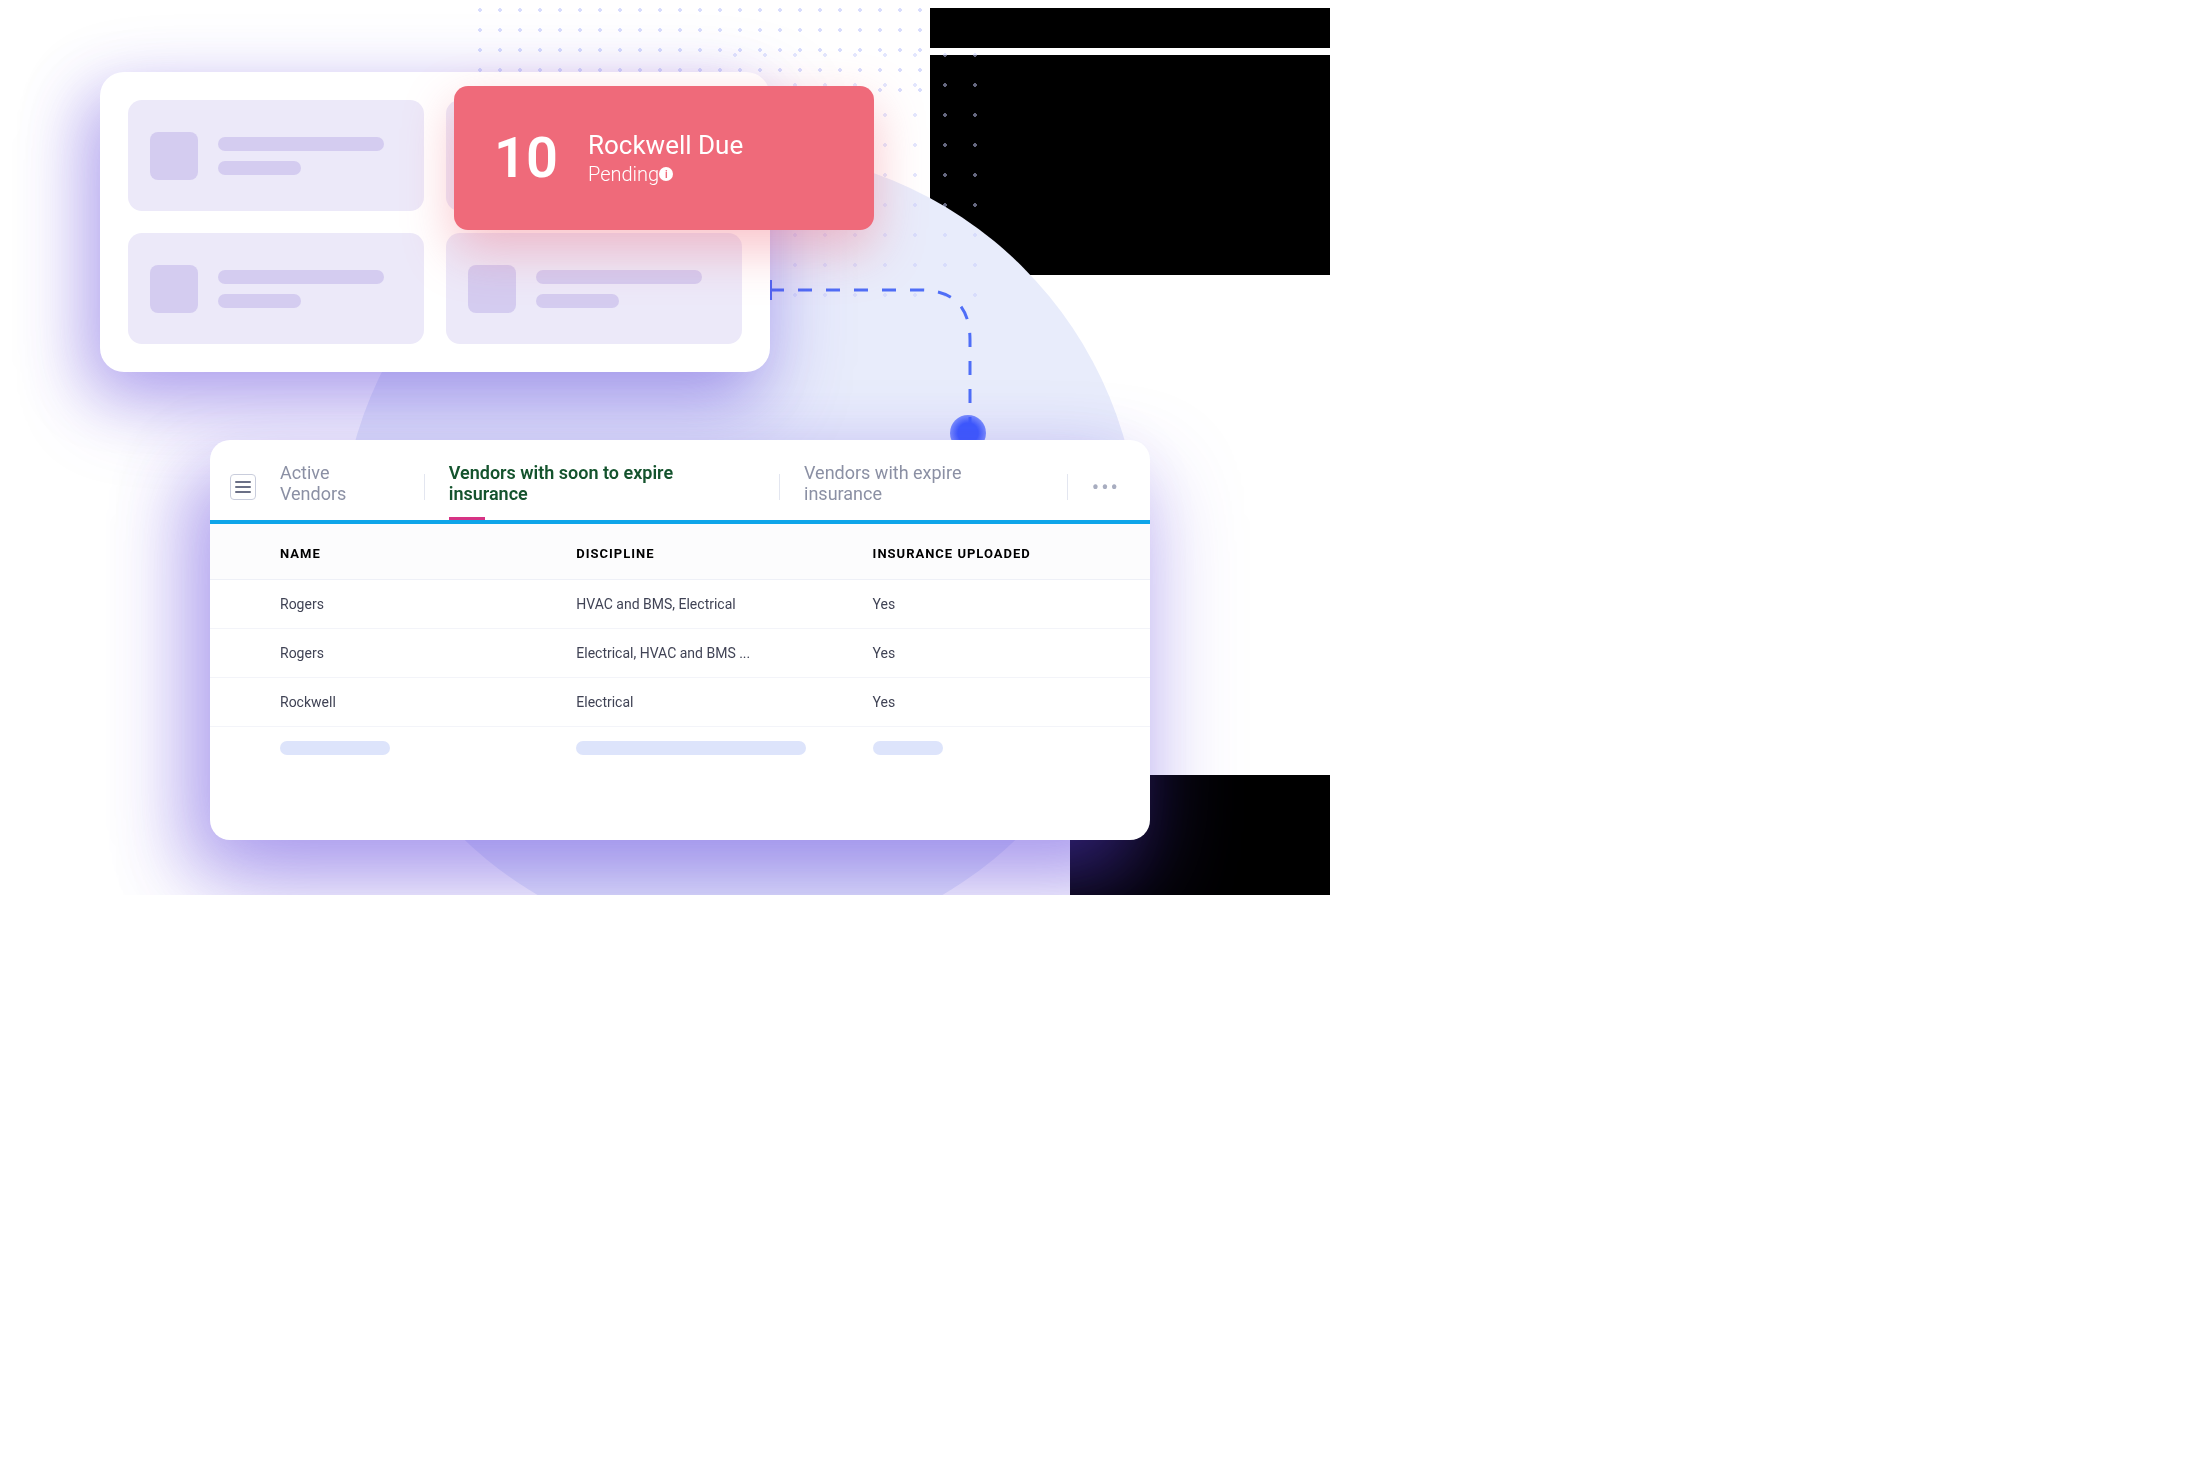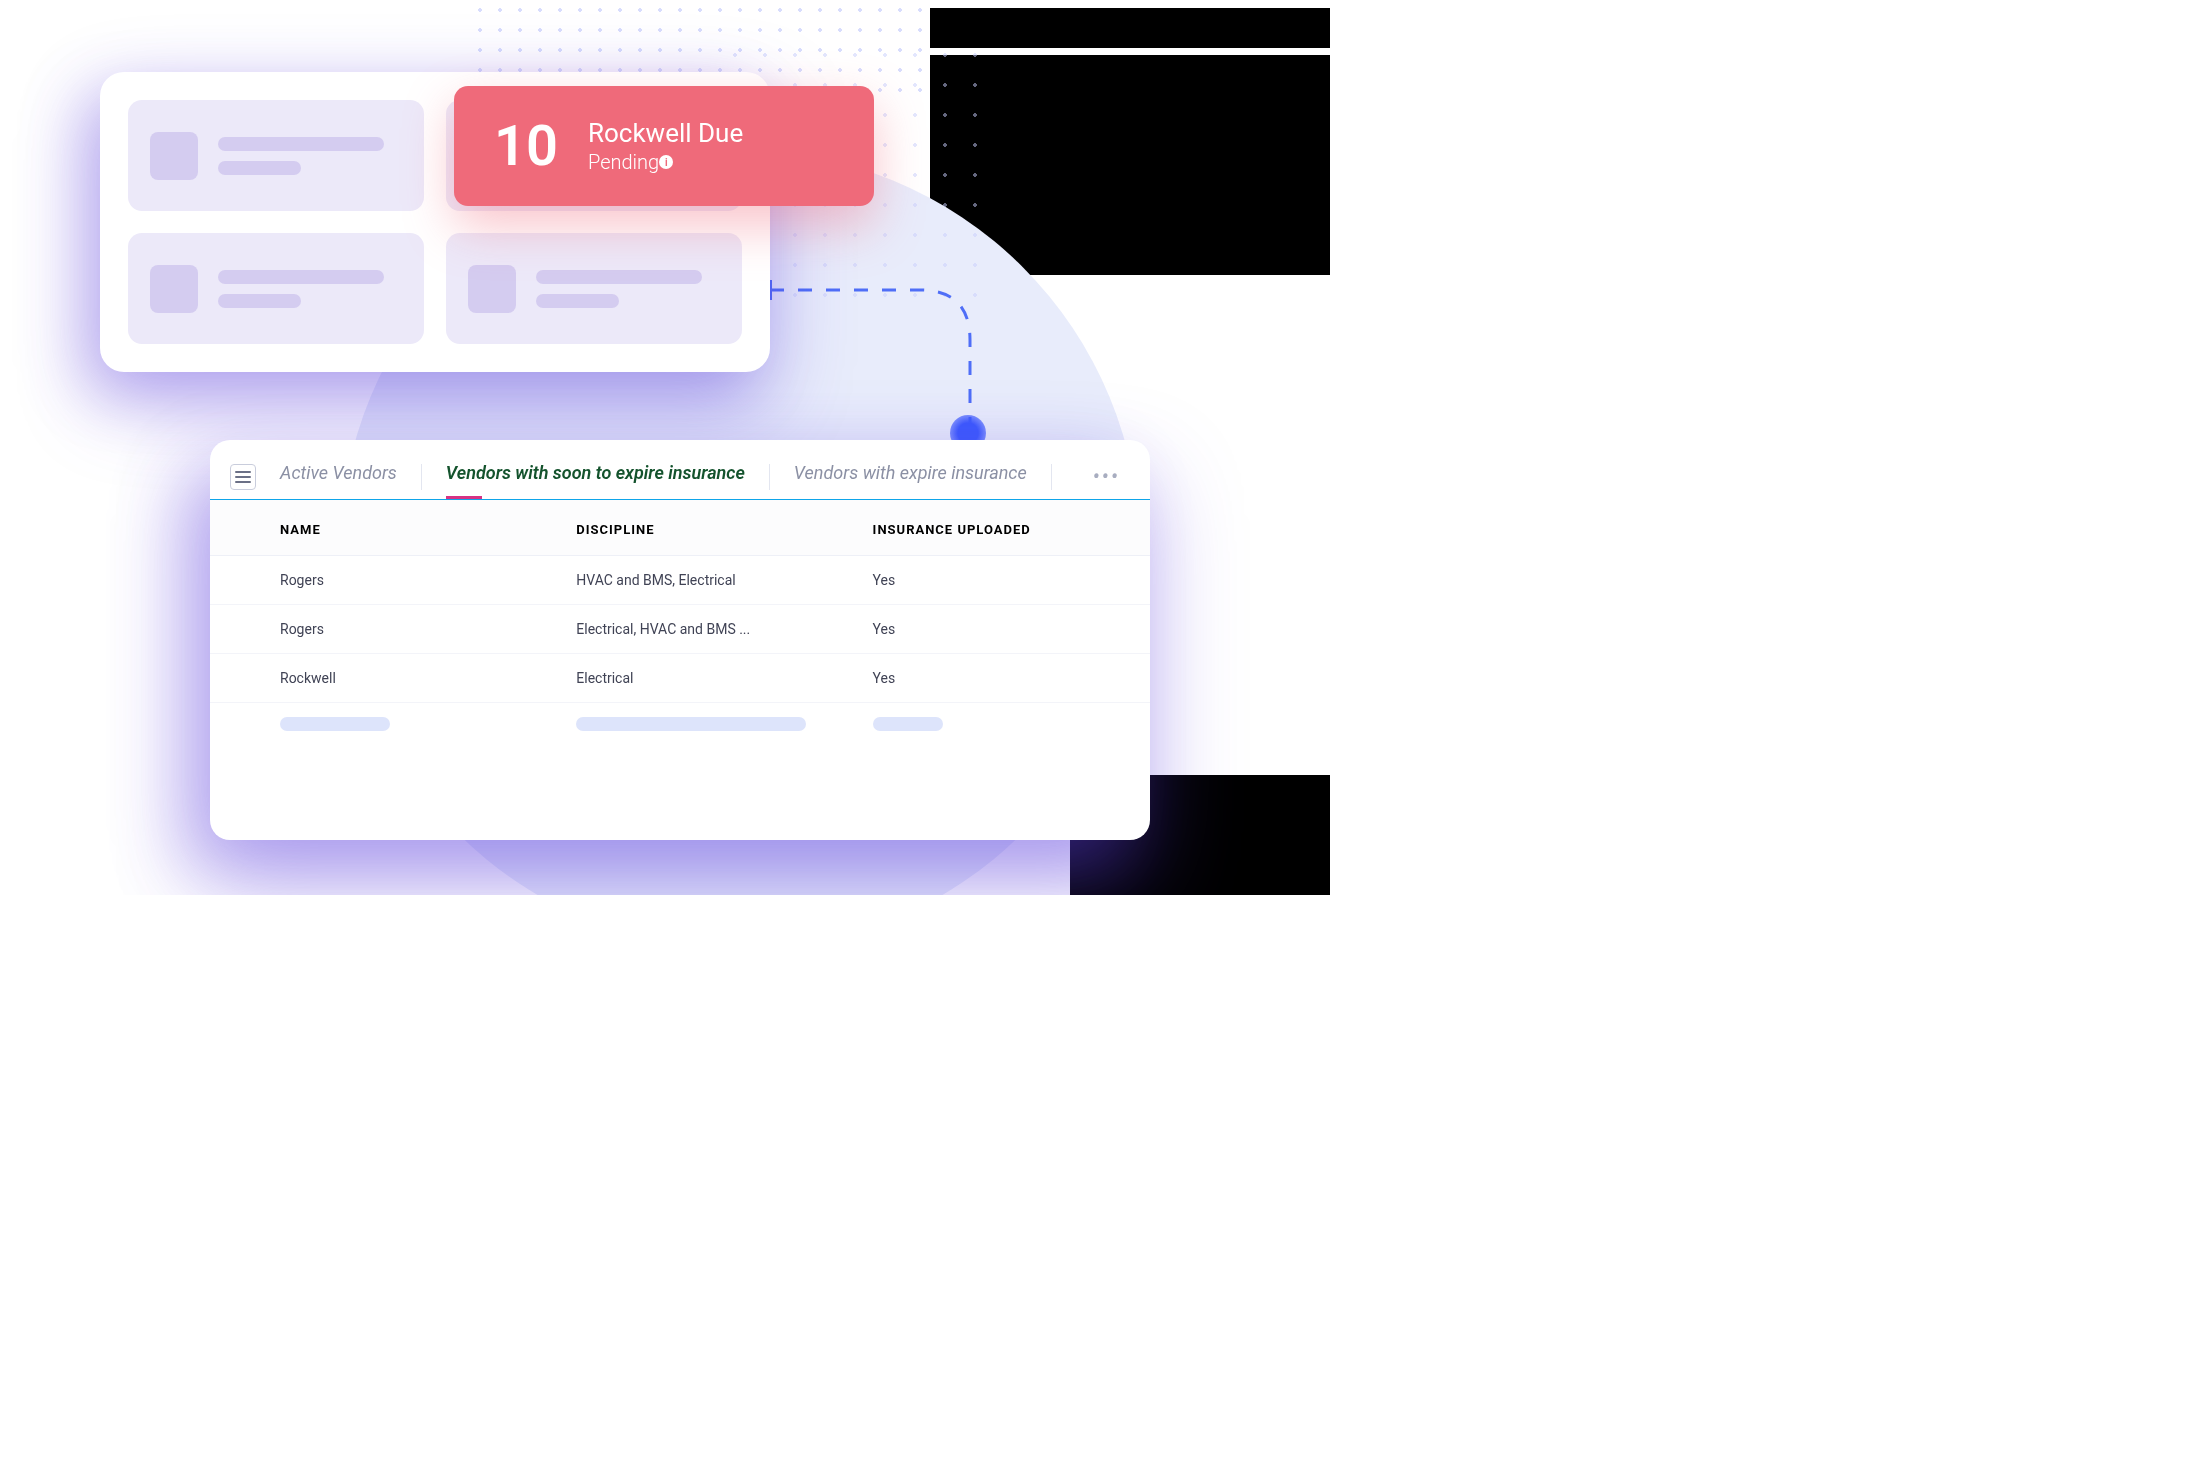--- a/index.html
+++ b/index.html
@@ -134,21 +134,21 @@
       background: #d4ccf0;
       border-radius: 7px;
     }
     
     
     .alert-card {
       position: absolute;
       top: 86px;
       left: 454px;
       width: 420px;
-      height: 120px;
+      height: 144px;
       background: #ef6a7a;
       border-radius: 14px;
       box-shadow: 0 20px 50px rgba(239,106,122,0.4);
       display: flex;
       align-items: center;
       padding: 0 40px;
       gap: 30px;
       color: #fff;
     }
     .alert-number {
@@ -190,23 +190,22 @@
       height: 400px;
       background: #fff;
       border-radius: 20px;
       box-shadow: 0 40px 90px rgba(92,63,221,0.35), -30px 30px 70px rgba(92,63,221,0.3);
       overflow: hidden;
     }
     .tab-bar {
       display: flex;
       align-items: center;
       padding: 14px 20px 0;
-      border-bottom: 1px solid #0ea5e9;
+      border-bottom: 4px solid #0ea5e9;
       gap: 24px;
-      font-style: italic;
     }
     .hamburger {
       width: 26px;
       height: 26px;
       border: 1px solid #c9cddc;
       border-radius: 4px;
       display: flex;
       flex-direction: column;
       justify-content: center;
       gap: 3px;

